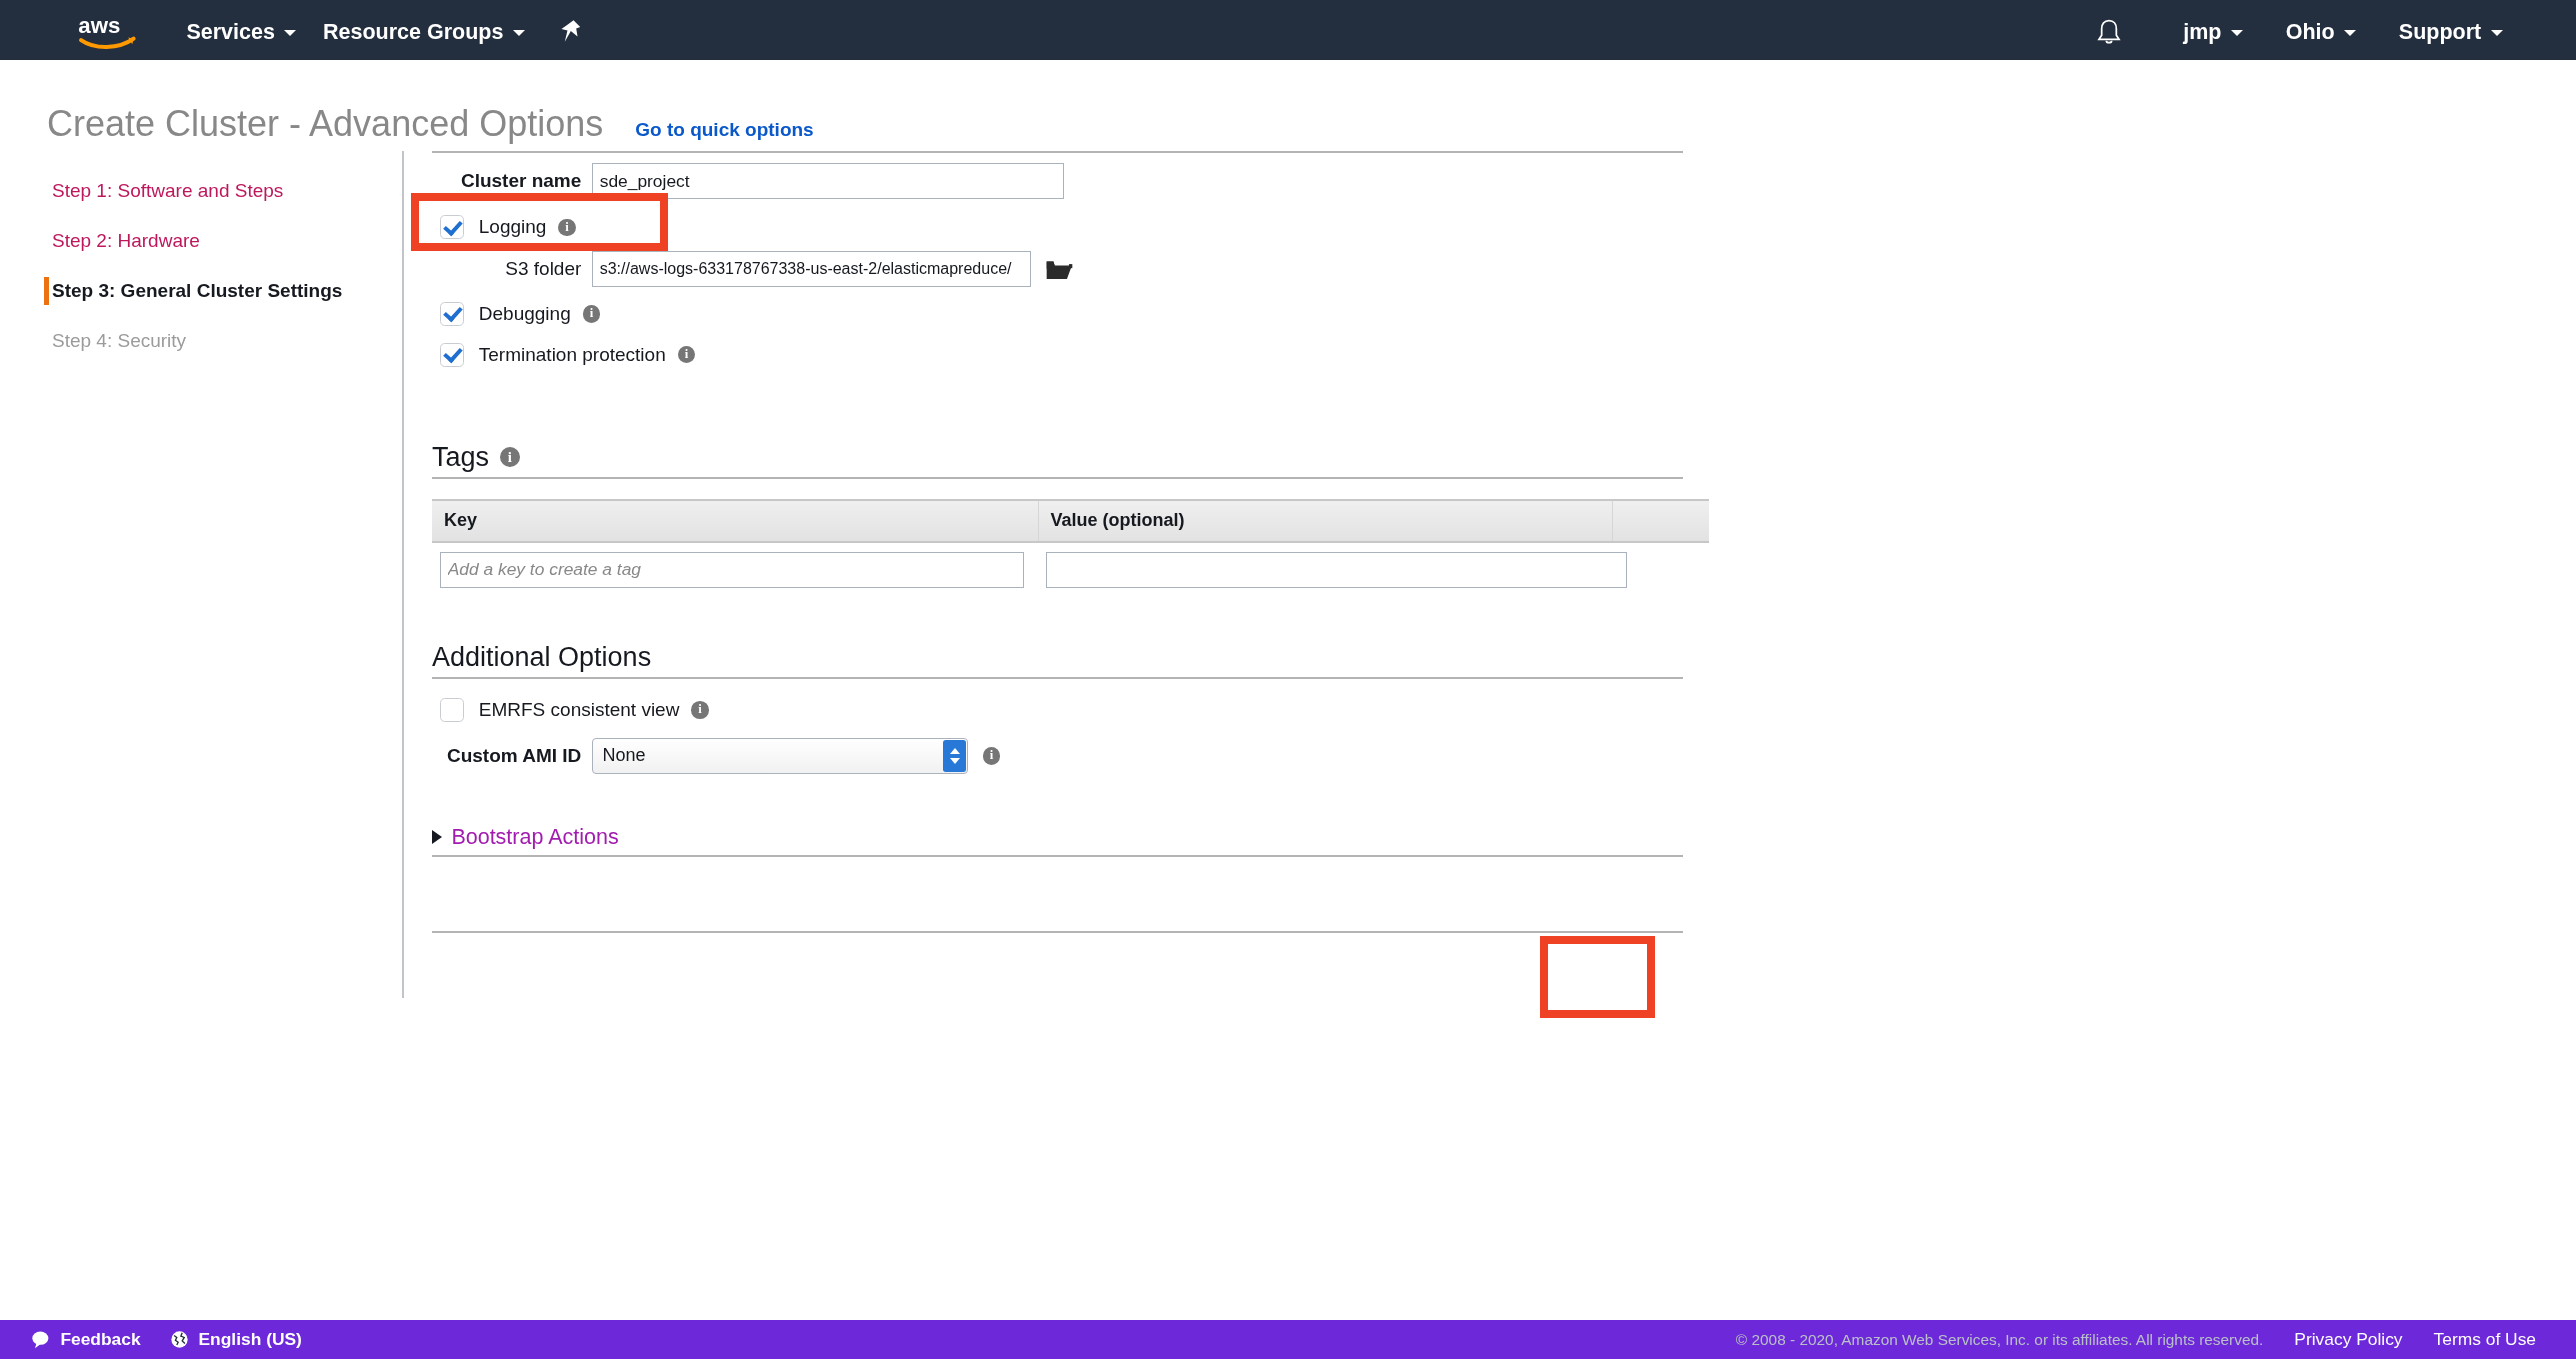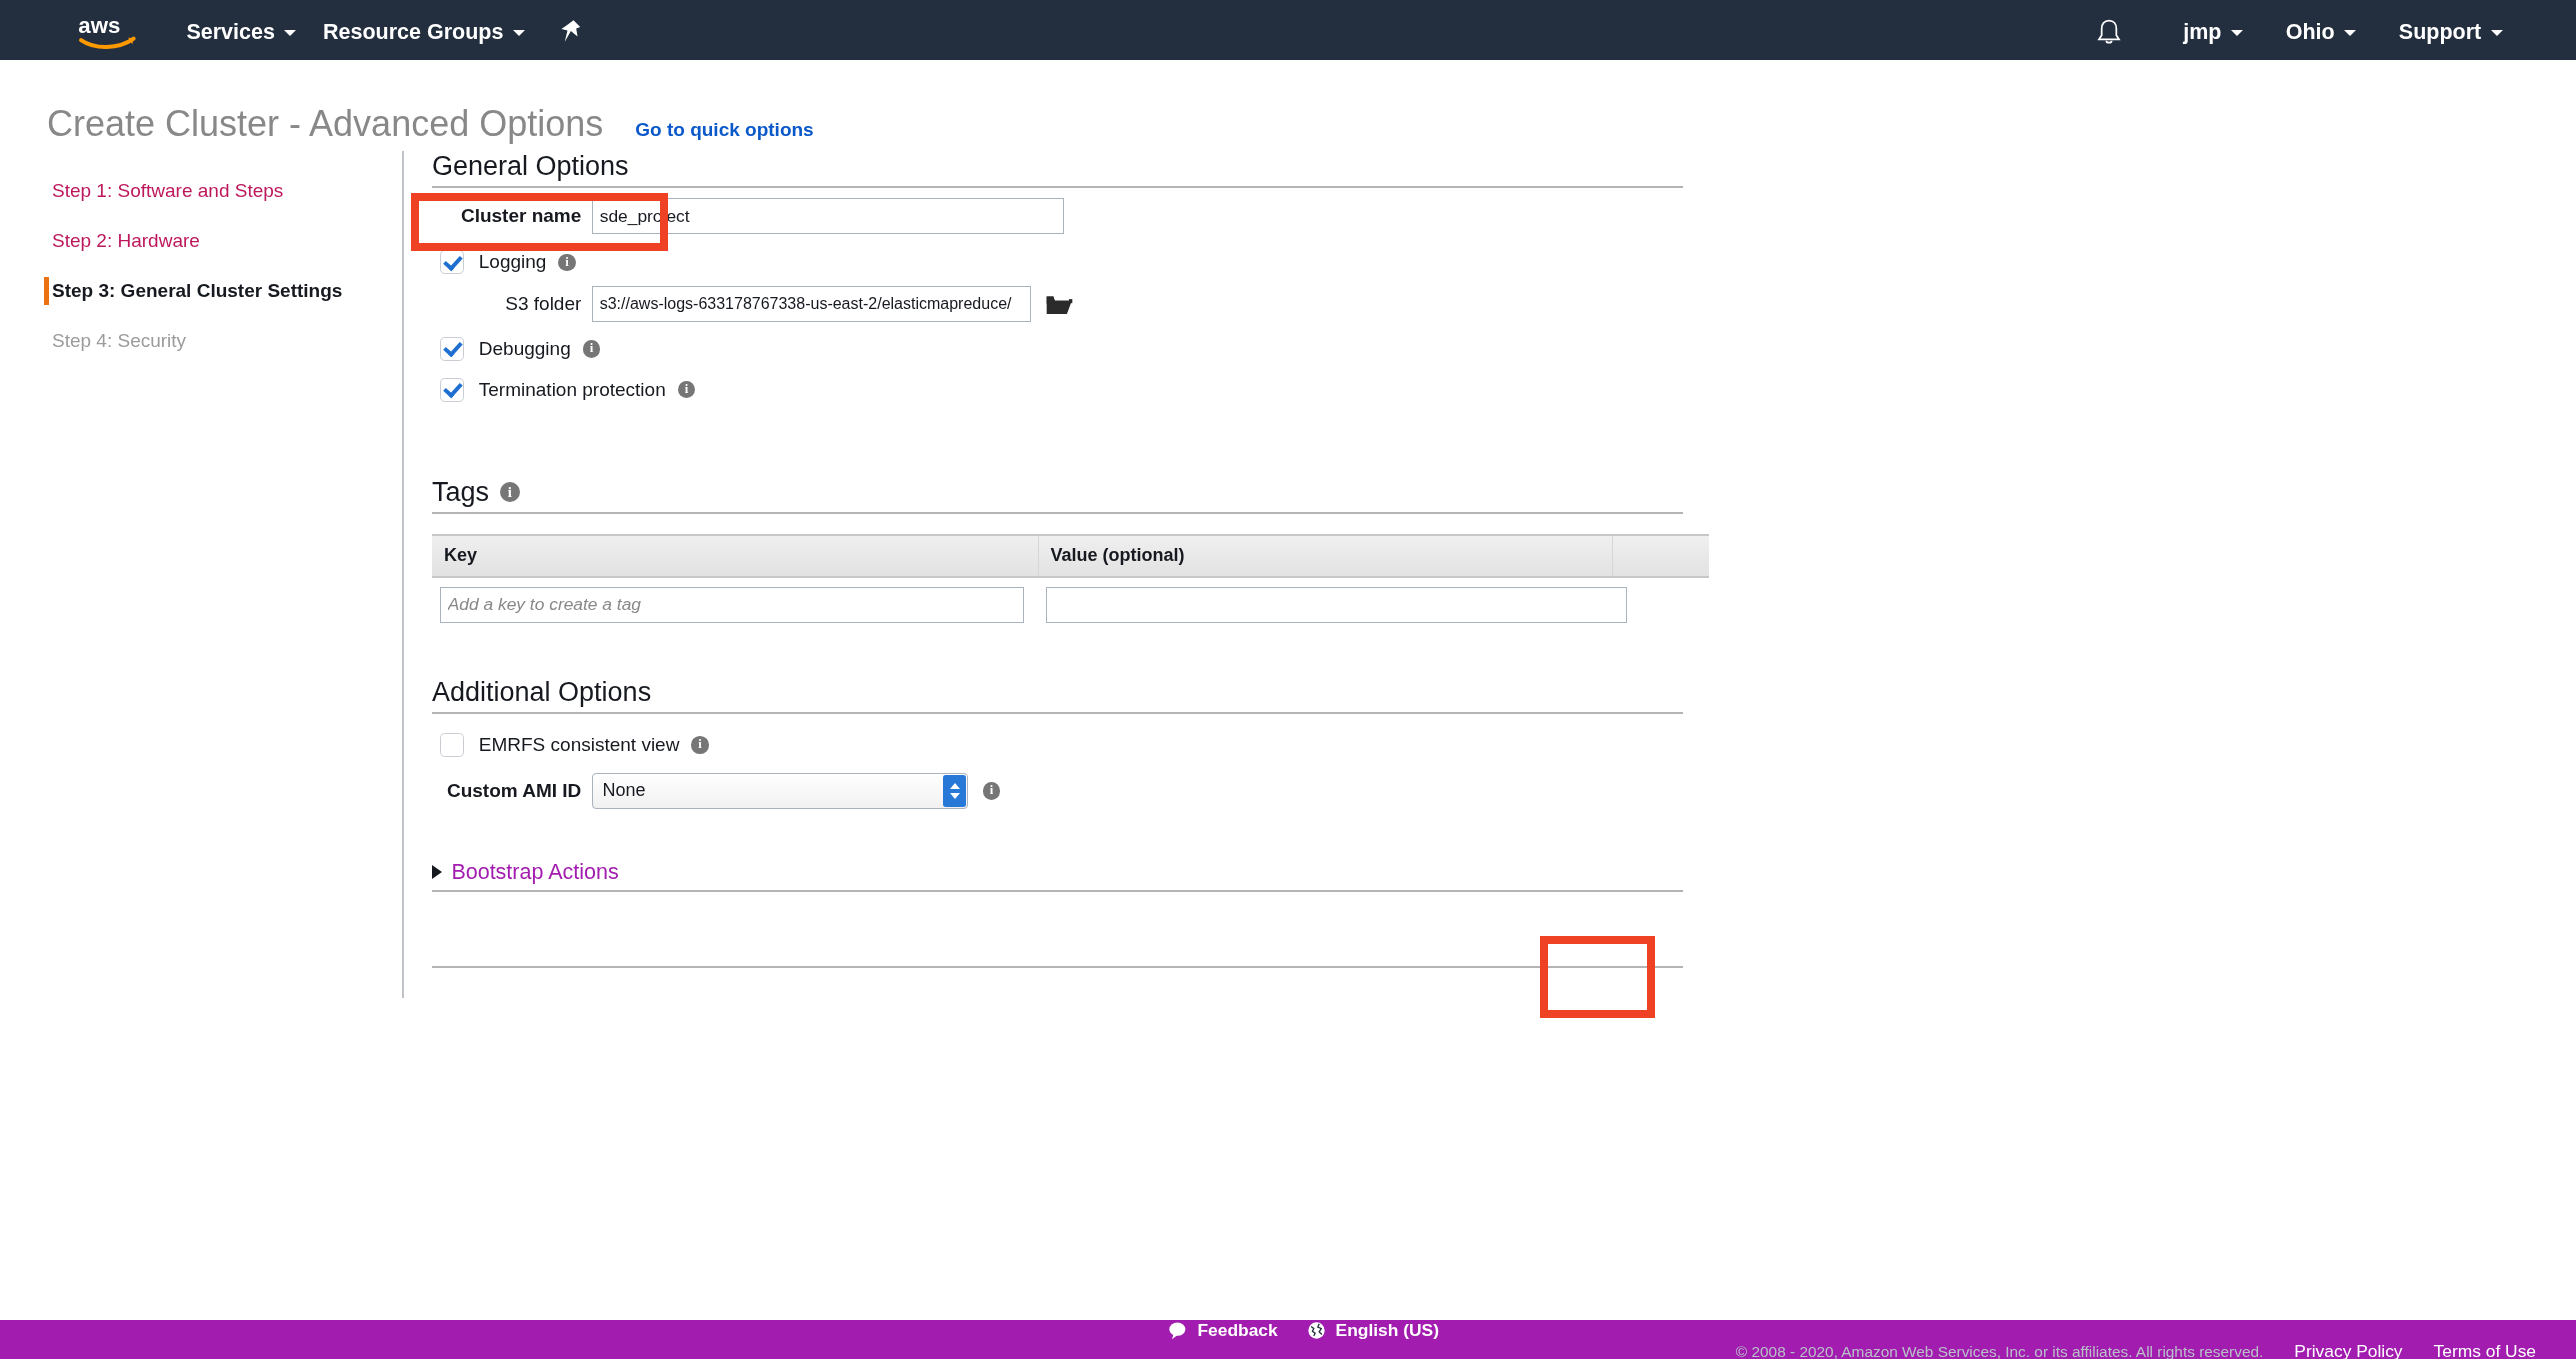--- a/index.html
+++ b/index.html
@@ -420,24 +420,23 @@
     z-index: 30;
   }
 
   
   .footer {
     position: absolute;
     left: 0;
     bottom: 0;
     width: 2576px;
     height: 39px;
-    background: #a21caf;
-    display: flex;
-    align-items: center;
-    flex-direction: column;
+    background: #6d28d9;
+    display: flex;
+    align-items: center;
   }
   .footer-left {
     display: flex;
     align-items: center;
     padding-left: 31px;
   }
   .footer-link {
     color: #ffffff;
     font-size: 17.4px;
     font-weight: bold;
@@ -523,21 +522,20 @@
     <span>Step 3: General Cluster Settings</span>
   </div>
   <div class="step-item disabled">
     <span>Step 4: Security</span>
   </div>
 </div>
 
 <div class="content">
   <div class="content-inner">
 
-    <h2 class="section-title">General Options</h2>
     <div class="section-rule"></div>
 
     <div class="form-row" style="margin-top:9.4px;">
       <div class="label-col">
         <span class="field-label">Cluster name</span>
       </div>
       <input class="txt-input" style="width: 472px;" value="sde_project">
     </div>
 
     <div class="form-row" style="margin-top:8px; padding-left:8px;">

